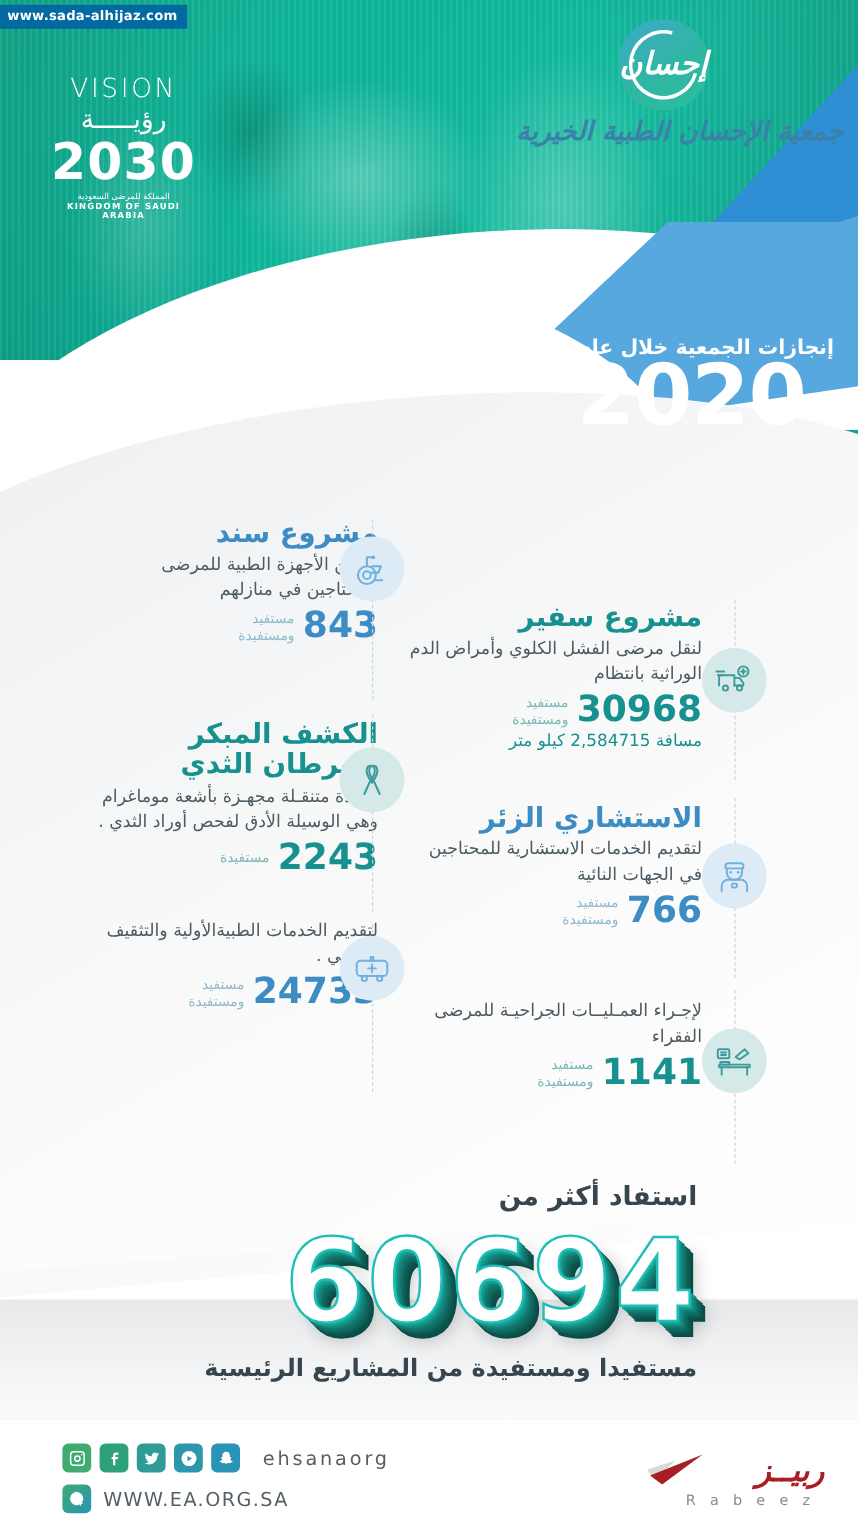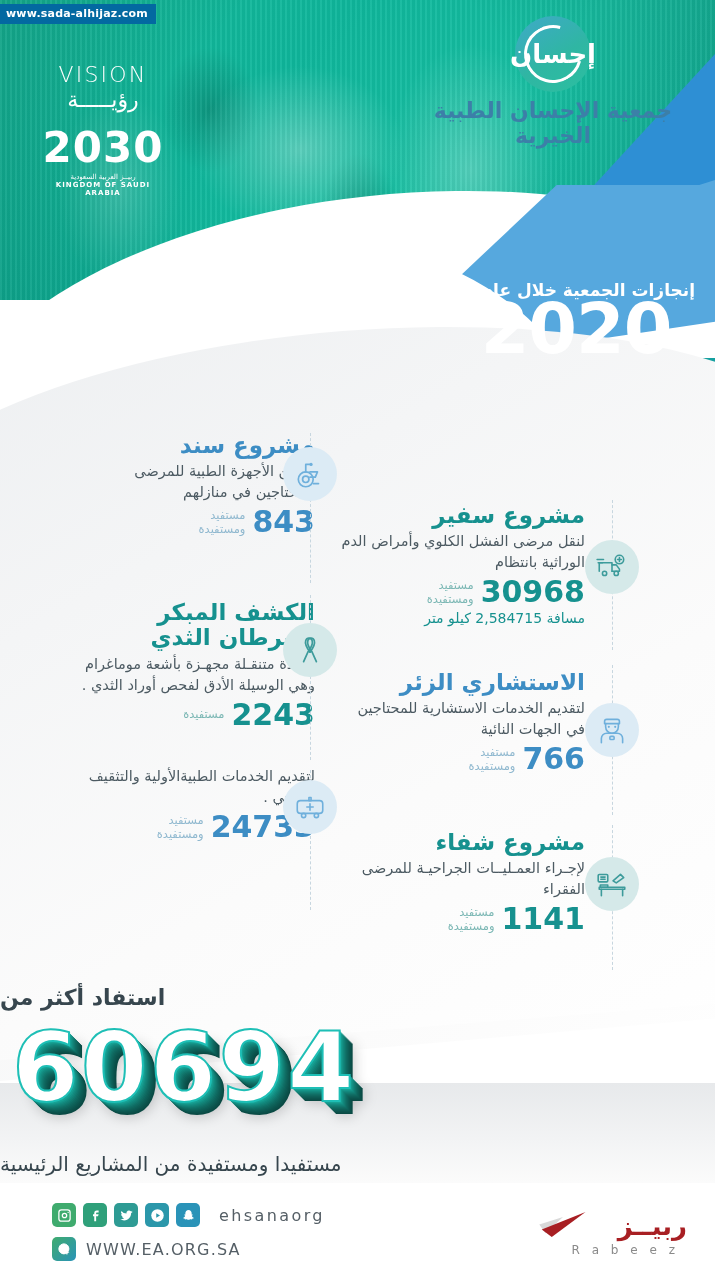--- a/index.html
+++ b/index.html
@@ -38,26 +38,26 @@
     clip-path: polygon(100% 22%, 100% 100%, 18% 100%, 100% 60%);
   }
   .topurl {
     position:absolute; left:0; top:4px; z-index:9;
     background:#0369a1; color:#ffffff; font-weight:bold;
     font-size:11px; letter-spacing:.2px; padding:3px 8px 4px 6px;
   }
   
   .vision { position:absolute; left:38px; top:42px; color:#fff; width:130px; text-align:center; z-index:6; }
   .vision-1 { font-size:22px; letter-spacing:2.2px; font-weight:300;margin-top:20px; }
-  .vision-2 { font-size:42px; font-weight:bold; letter-spacing:1px; line-height:.95; margin-top:16px; }
+  .vision-2 { font-size:42px; font-weight:bold; letter-spacing:1px; line-height:.95; margin-top:2px; }
   .vision-3 { font-size:7px; letter-spacing:.6px; margin-top:5px; }
   .vision-4 { font-size:7px; letter-spacing:1px; font-weight:bold; }
 
   
-  .assoc { position:absolute; right:12px; top:16px; width:300px; text-align:center; z-index:7; }
+  .assoc { position:absolute; right:12px; top:16px; width:300px; z-index:7;font-style:italic; }
   .assoc-mark { width:76px; height:76px; margin:0 auto; border-radius:50%;
       background:linear-gradient(150deg,#3fa9c9,#2fb6a3 55%,#2bbfa0); position:relative; }
   .assoc-mark::after{ content:""; position:absolute; left:9px; top:9px; right:9px; bottom:9px;
       border-radius:50%; border:3px solid #fff; border-right-color:transparent; transform:rotate(-30deg); }
   .assoc-mark span{ position:absolute; inset:0; display:flex; align-items:center; justify-content:center;
       color:#fff; font-size:26px; font-weight:bold; }
   .assoc-ar { color:#3c7fa8; font-size:22px; font-weight:bold; margin-top:6px; direction:rtl; }
   .assoc-en { color:#2eae8f; font-size:14.5px; font-weight:bold; margin-top:1px; }
 
   
@@ -113,67 +113,67 @@
 
   
   .rail { position:absolute; border-left:1.5px dashed #c7d6df; z-index:14; }
   .bub { position:absolute; width:54px; height:54px; border-radius:50%; z-index:16;
          display:flex; align-items:center; justify-content:center; }
   .bub.blue { background:#dcebf5; }
   .bub.teal { background:#d5e9e9; }
   .bub svg { width:34px; height:34px; }
 
   
-  .total { position:absolute; left:0; top:985px; width:581px; z-index:20; text-align:left; direction:rtl; }
+  .total { position:absolute; left:0; top:985px; width:581px; z-index:20; text-align:right; direction:rtl; }
   .total-kicker { font-size:22px; font-weight:bold; color:#37464e; }
   .total-num {
     margin-top:2px; font-size:96px; font-weight:bold; letter-spacing:2px; direction:ltr;
     color:#ffffff;
     text-shadow:
       1px 1px 0 #17a193, 2px 2px 0 #17a193, 3px 3px 0 #159488, 4px 4px 0 #13897e,
       5px 5px 0 #128075, 6px 6px 0 #11776d, 7px 7px 0 #106e65, 8px 8px 0 #0f675e,
       9px 9px 0 #0e6058, 10px 10px 0 #0d5a53, 11px 11px 0 #0c544d, 12px 12px 0 #0b4f49,
       13px 13px 0 #0a4a44, 14px 14px 14px rgba(0,0,0,.22);
     margin-left: 12px;
     -webkit-text-stroke:2px #1ebfb6;
   }
-  .total-sub { margin-top:28px; font-size:20px; font-weight:normal; color:#37464e; }
+  .total-sub { margin-top:4px; font-size:20px; font-weight:bold; color:#37464e; }
 
   .bottom-grad { position:absolute; left:0; top:1083px; width:715px; height:100px; z-index:8;
       background:linear-gradient(180deg,#e7e9eb 0%,#f2f3f4 55%,#fbfbfb 100%); }
   .hr { position:absolute; left:0; top:1183px; width:715px; height:1px; background:#dcdfe2; z-index:21; }
 
   
   .footer { position:absolute; left:0; top:1183px; width:715px; height:97px; z-index:22; background:#fff; }
   .soc-row { position:absolute; left:52px; top:20px; display:flex; align-items:center; gap:7px; }
   .soc { width:24px; height:24px; border-radius:5px; display:flex; align-items:center; justify-content:center; }
   .soc svg { width:15px; height:15px; fill:#fff; }
   .handle { margin-left:12px; font-size:16px; color:#555f66; letter-spacing:2.4px; }
   .web-row { position:absolute; left:52px; top:54px; display:flex; align-items:center; gap:10px; }
   .web-txt { font-size:16px; color:#555f66; letter-spacing:1.2px; }
   .rabeez { position:absolute; right:22px; top:14px; width:160px; height:70px; }
-  .rab-ar { position:absolute; right:6px; top:14px; font-size:26px; color:#a81f23; font-weight:bold; direction:rtl; }
+  .rab-ar { position:absolute; right:6px; top:14px; font-size:26px; color:#a81f23; font-weight:bold; direction:rtl;font-style:italic; }
   .rab-en { position:absolute; right:14px; top:46px; font-size:12px; color:#8a8a8a; letter-spacing:4px; }
 </style>
 </head>
 <body>
 
 <div class="hero">
   <div class="hero-photo"></div>
   <div class="hero-blue"></div>
   <div class="hero-blue2"></div>
 </div>
 
 <div class="topurl">www.sada-alhijaz.com</div>
 
 <div class="vision">
   <div class="vision-1"><span>VISION</span>
     <span>رؤيـــــة</span></div>
   <div class="vision-2">2030</div>
-  <div class="vision-3">ربيــز العربية السعودية</div>
+  <div class="vision-3">المملكة للمرضى السعودية</div>
   <div class="vision-4">KINGDOM OF SAUDI ARABIA</div>
 </div>
 
 <div class="assoc">
   <div class="assoc-mark">
     <span>إحسان</span>
   </div>
   <div class="assoc-ar">جمعية الإحسان الطبية الخيرية</div>
 </div>
 
@@ -297,21 +297,20 @@
     <svg viewBox="0 0 32 32" fill="none" stroke="#6fb0dc" stroke-width="1.5" stroke-linecap="round" stroke-linejoin="round">
       <rect x="4" y="10" width="24" height="12" rx="3"></rect>
       <path d="M16 13v6M13 16h6"></path>
       <circle cx="10" cy="24" r="2"></circle>
         <circle cx="22" cy="24" r="2"></circle>
       <path d="M15 7h2v3h-2z"></path>
     </svg>
   </div>
 
   <div class="card c-teal" style="right:130px; top:405px; width:235px;">
-    <div class="title">مشروع شفاء</div>
     <div class="desc">لإجـراء العمـليــات الجراحيـة للمرضى الفقراء</div>
     <div class="stat">
       <div class="num">1141</div>
       <div class="unit">
         <div>مستفيد</div>
         <div>ومستفيدة</div>
       </div>
     </div>
   </div>
   <div class="bub teal" style="left:585px; top:432px;">

